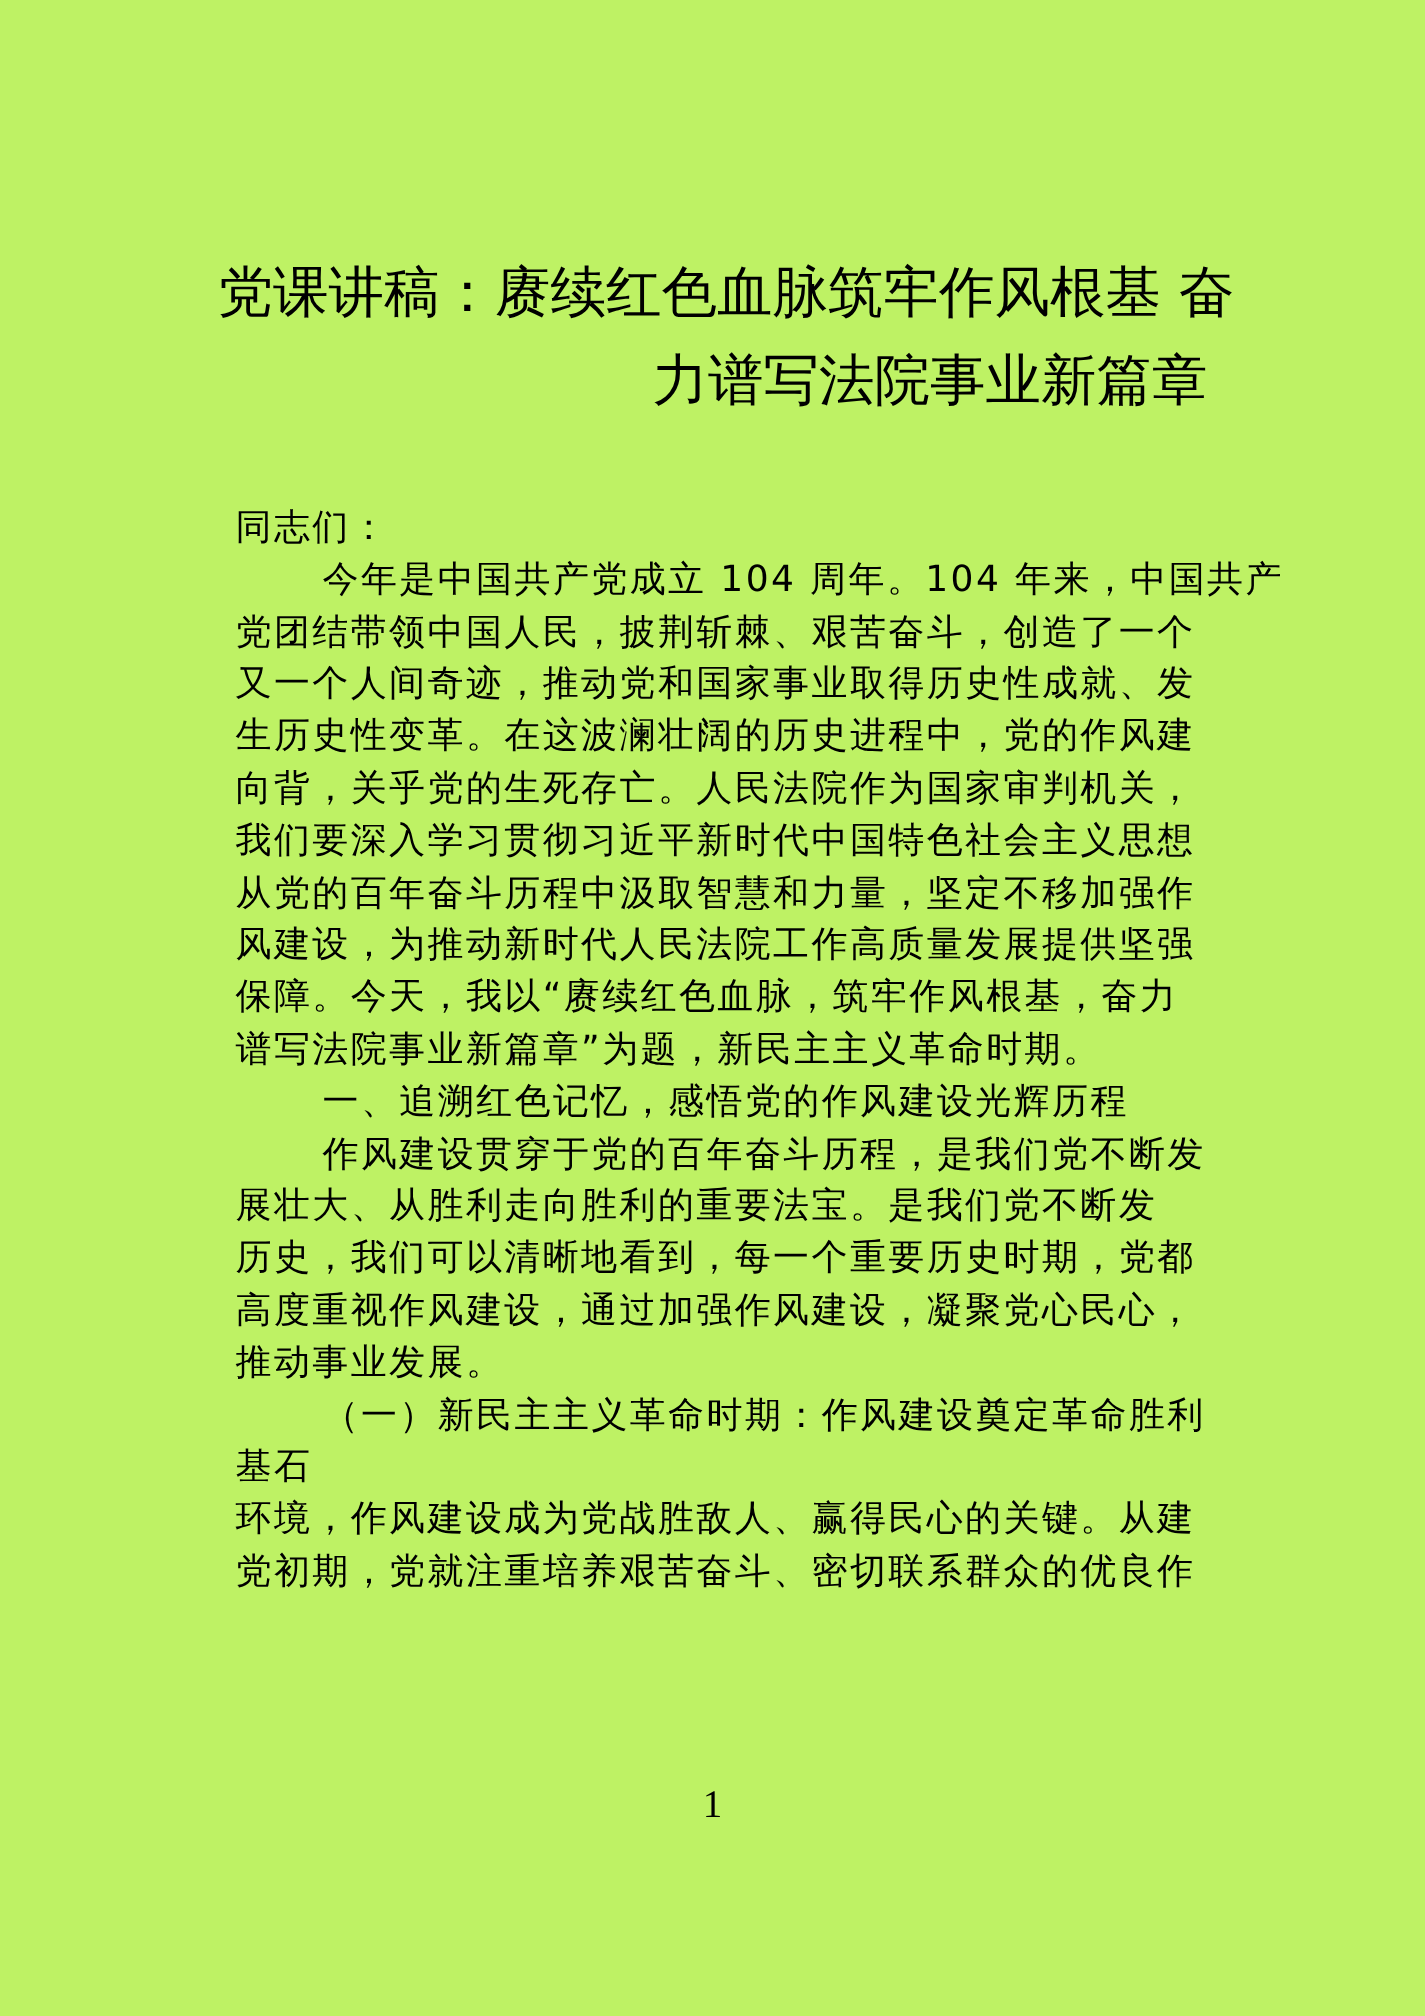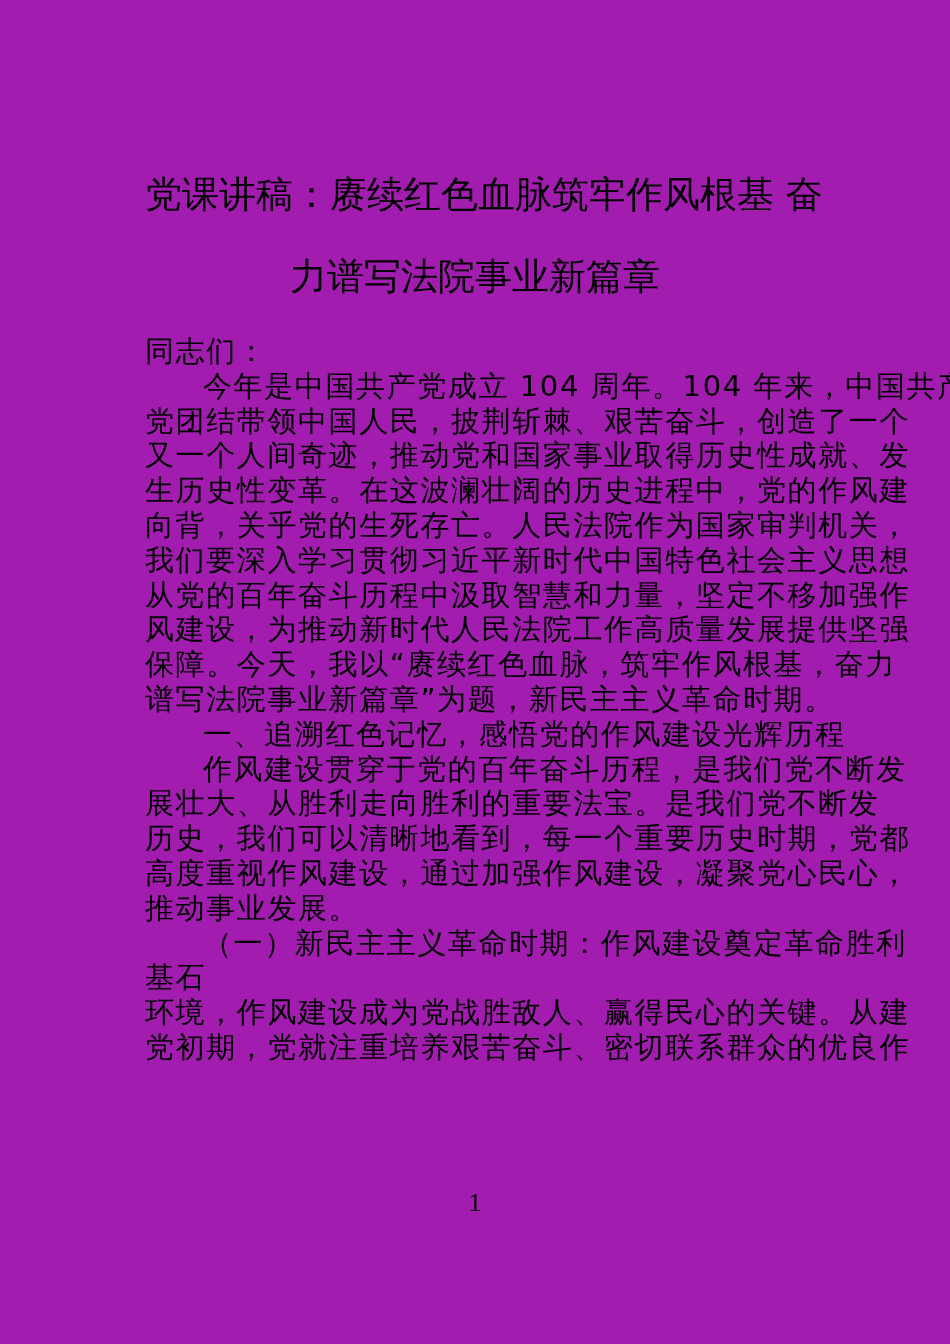--- a/index.html
+++ b/index.html
@@ -1,22 +1,22 @@
 <!DOCTYPE html>
 <html><head>
   <meta charset="utf-8">
   <style>
     html, body { margin: 0; padding: 0; background: #ffffff; }
     body { width: 950px; height: 1344px; position: relative; overflow: hidden; font-family: "DejaVu Sans", "Liberation Sans", sans-serif; color: #000; }
-    .page { position: absolute; left: 0; top: 0; width: 950px; height: 1344px; background: #a21caf; }
+    .page { position: absolute; left: 0; top: 0; width: 950px; height: 1344px; background: #bef264; }
     .title { position: absolute; left: 145px; width: 660px; text-align: center; font-size: 37px; line-height: 70px; letter-spacing: 0px; white-space: nowrap; }
     .title.l1 { top: 160px; }
-    .title.l2 { top: 242px; }
+    .title.l2 { top: 219px; text-align: right; }
     .body { position: absolute; left: 145px; top: 334px; width: 665px; }
-    .line { height: 34.8px; line-height: 34.8px; font-size: 29px; white-space: nowrap; letter-spacing: 1.6px; }
+    .line { height: 34.8px; line-height: 34.8px; font-size: 24px; white-space: nowrap; letter-spacing: 1.6px; margin-left: 12px; }
     .line.indent { padding-left: 58px; }
     .pagenum { position: absolute; top: 1186px; left: 0; width: 950px; text-align: center; font-family: "Liberation Serif", "DejaVu Serif", serif; font-size: 26px; line-height: 34px; }
   </style>
 </head>
 <body>
 
 <div class="page">
   <div class="title l1">党课讲稿：赓续红色血脉筑牢作风根基 奋</div>
   <div class="title l2">力谱写法院事业新篇章</div>
 

